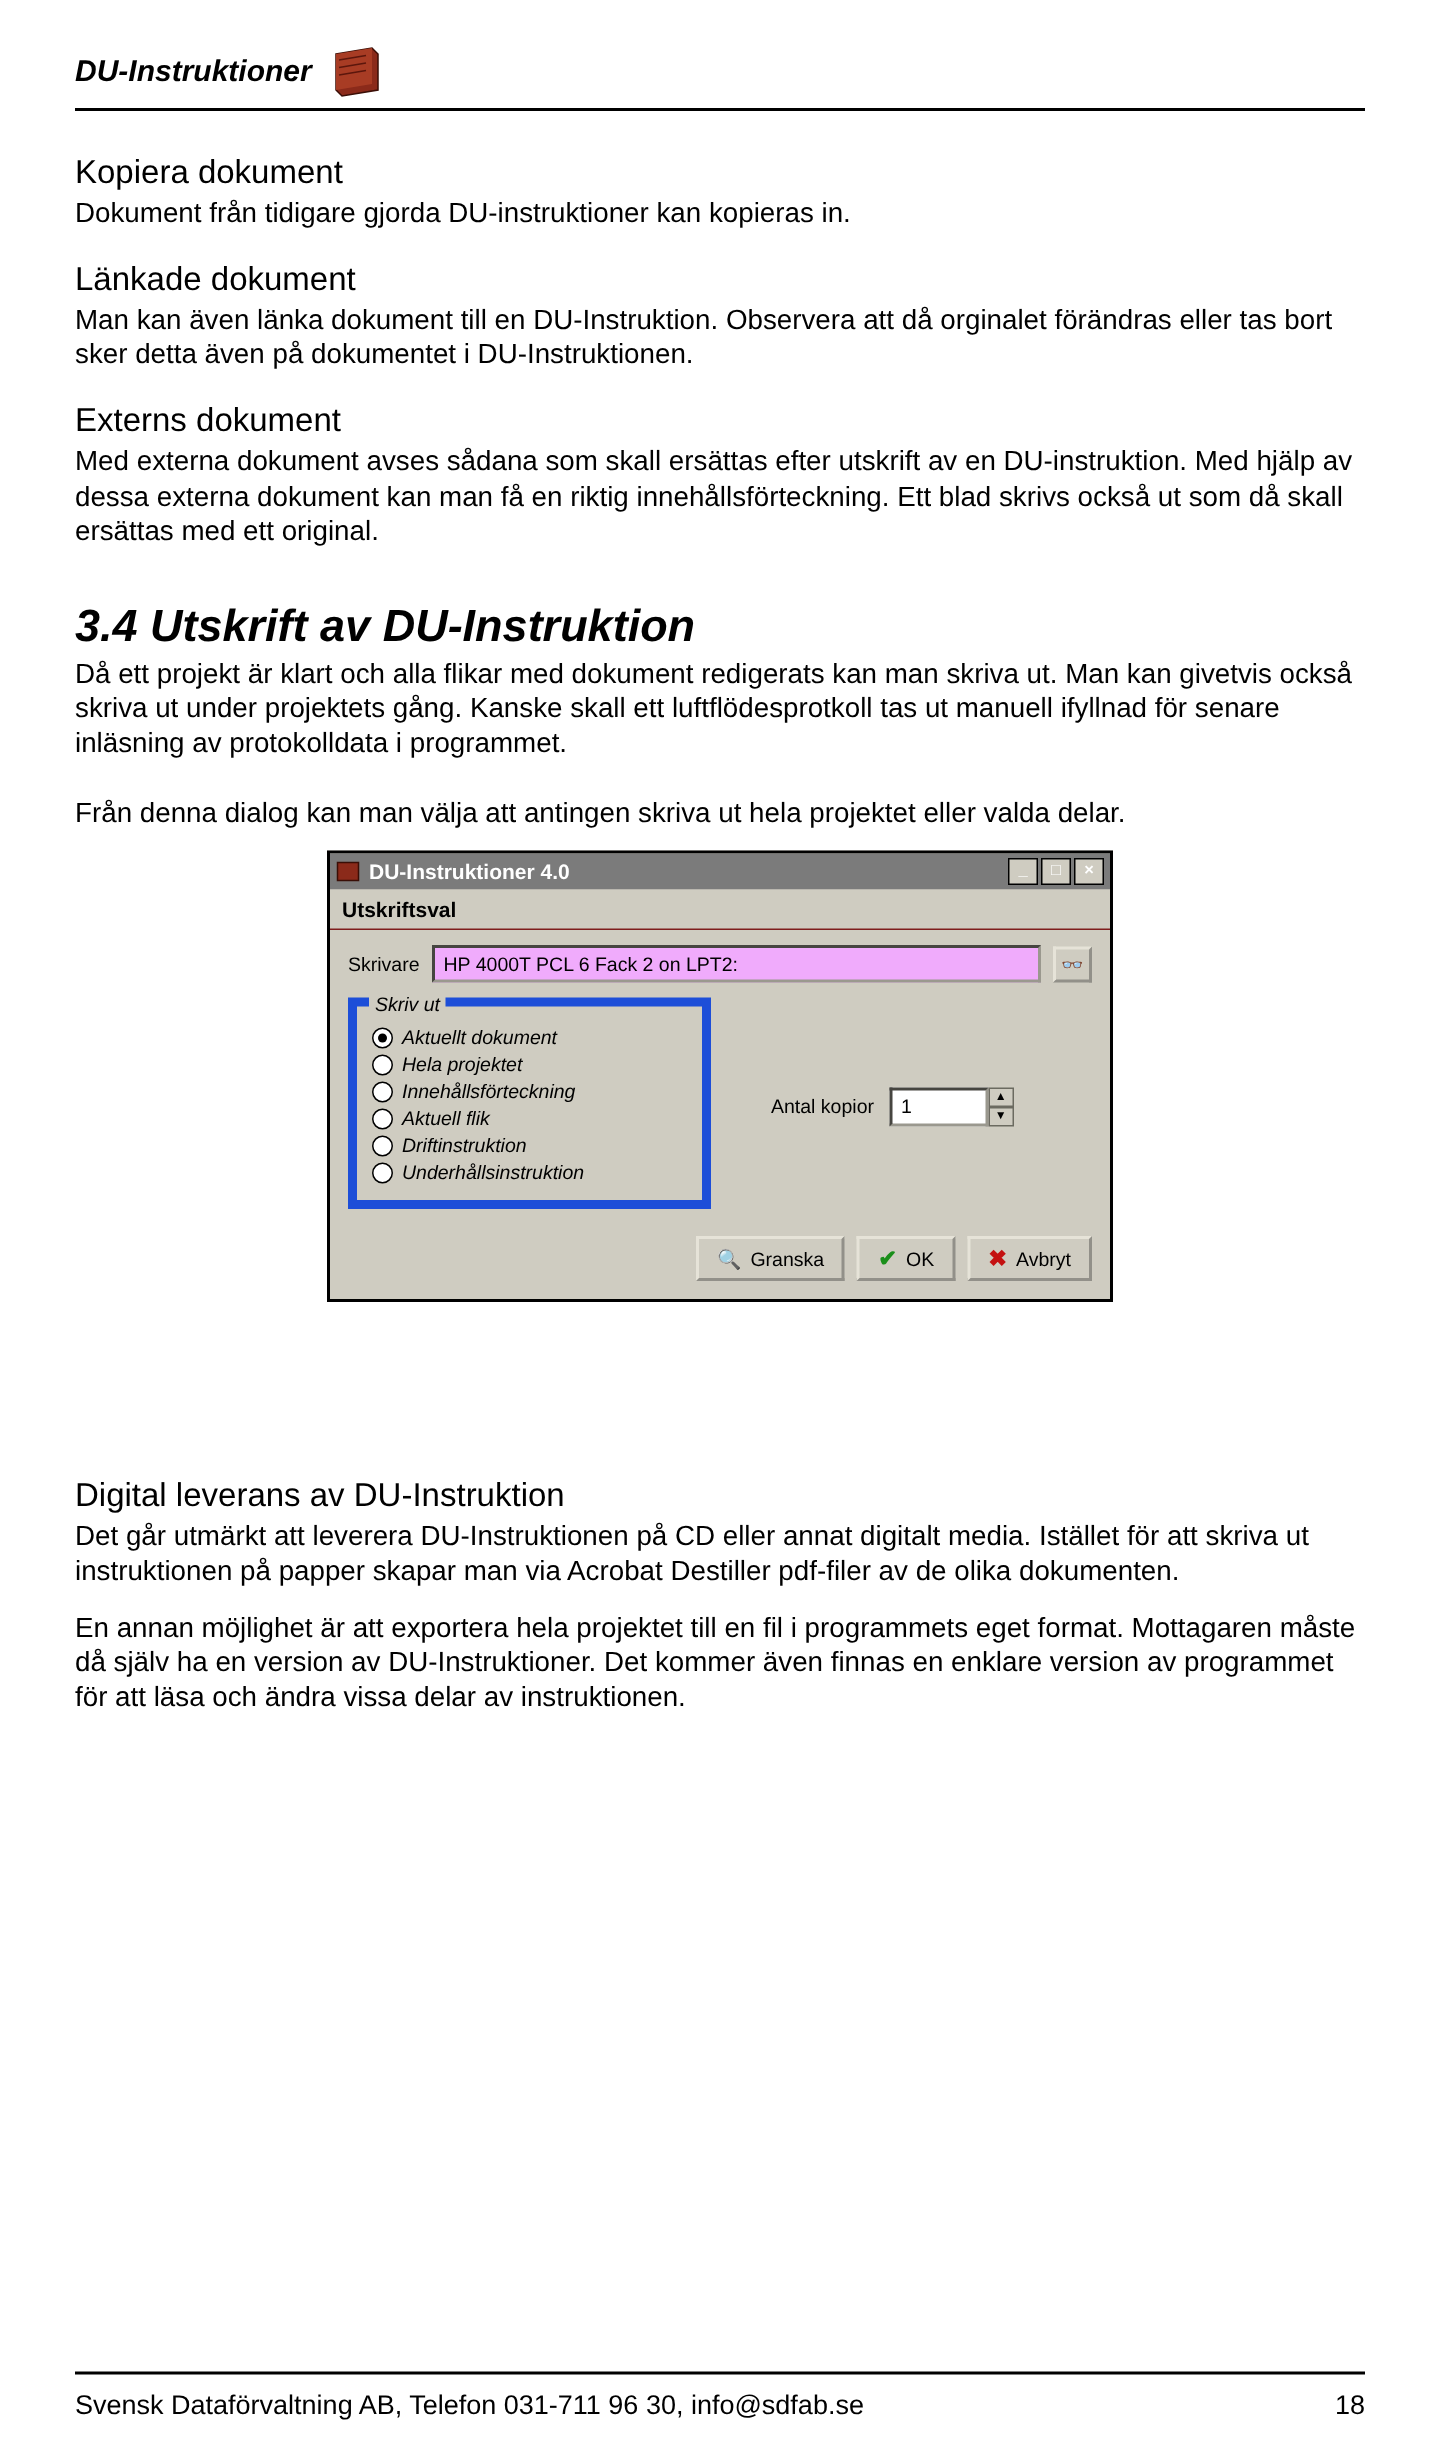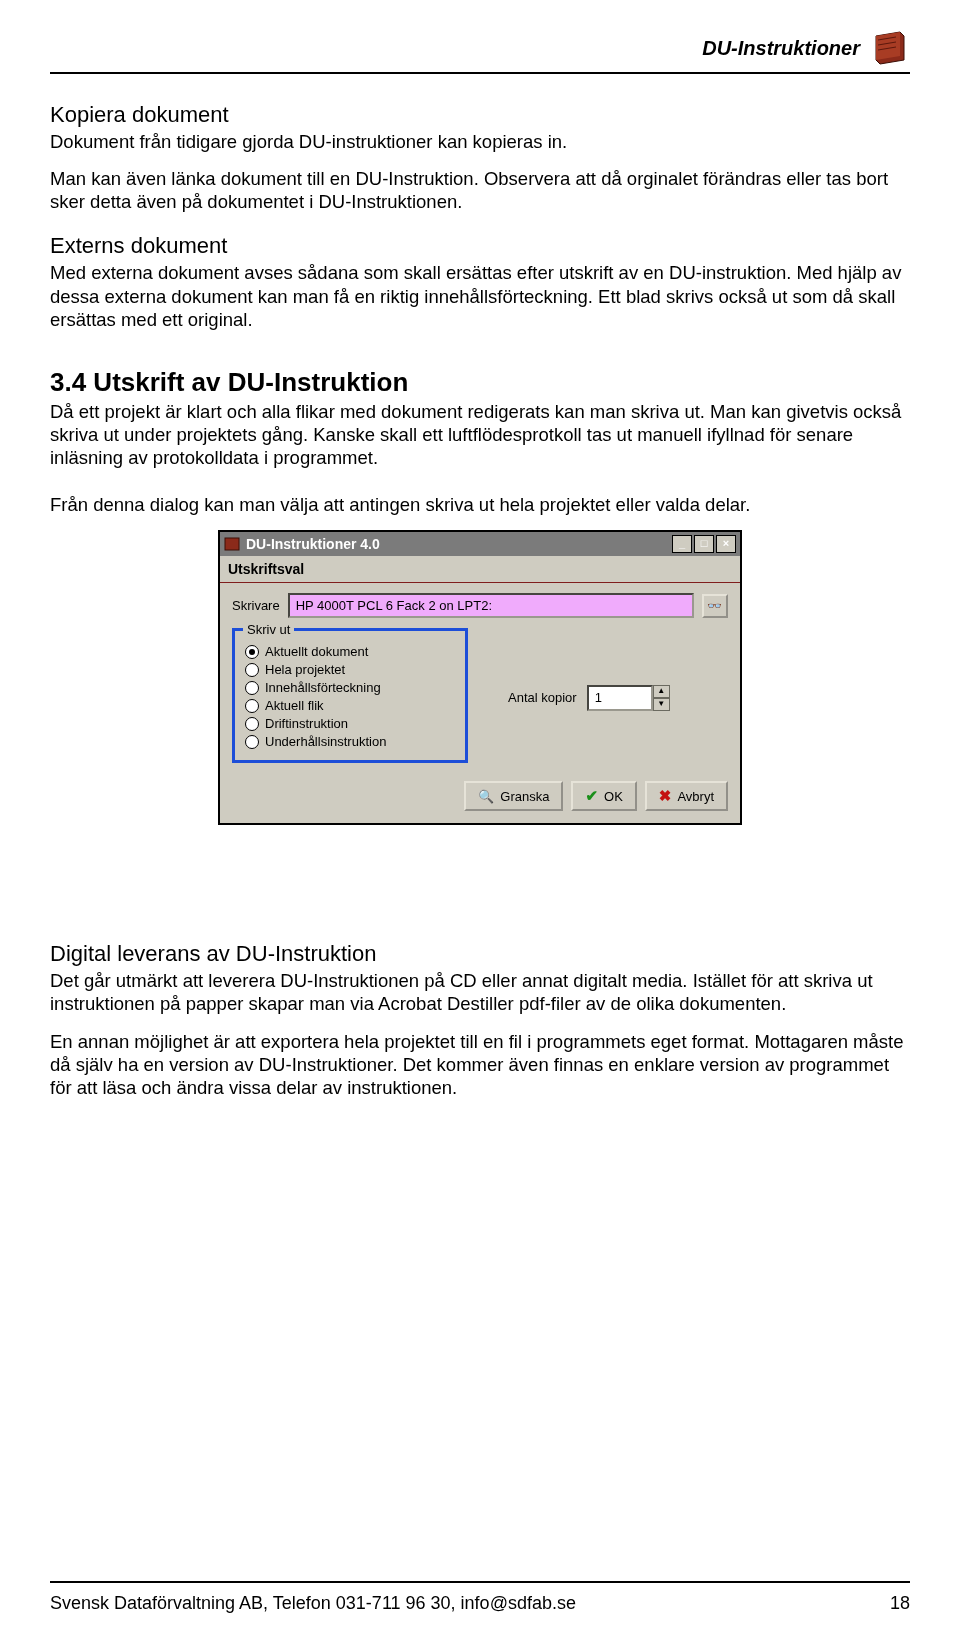--- a/index.html
+++ b/index.html
@@ -12,21 +12,21 @@
   }
   .page {
     width: 960px;
     height: 1642px;
     padding: 30px 50px 0 50px;
     box-sizing: border-box;
     position: relative;
   }
   .header-row {
     display: flex;
-    justify-content: flex-end;
+    justify-content: flex-start;
     align-items: center;
     border-bottom: 2px solid #000;
     padding-bottom: 6px;
     margin-bottom: 28px;
   }
   .header-title {
     font-weight: bold;
     font-style: italic;
     font-size: 20px;
     margin-right: 10px;
@@ -35,21 +35,22 @@
     width: 40px;
     height: 36px;
   }
   h2.section-title {
     font-size: 22px;
     font-weight: normal;
     margin: 20px 0 2px 0;
   }
   h2.section-title.bold-italic {
     font-weight: bold;
-    font-size: 26px;
+    font-style: italic;
+    font-size: 30px;
     margin-top: 36px;
   }
   p {
     font-size: 18.5px;
     line-height: 1.25;
     margin: 2px 0 14px 0;
   }
   .dialog-wrap {
     display: flex;
     justify-content: center;
@@ -102,24 +103,25 @@
     padding:3px 6px;
     font-size:13px;
     font-family:inherit;
   }
   .binocular {
     width:22px; height:20px; border:2px outset #e6e3d8; background:#cfccc1;
     display:flex; align-items:center; justify-content:center; font-size:12px;
   }
   .row-2col { display:flex; gap:40px; }
   .groupbox {
-    border:3px solid #1d4ed8;
+    border:6px solid #1d4ed8;
     padding:10px 10px 8px 10px;
     position:relative;
     width:210px;
+    font-style:italic;
   }
   .groupbox-legend {
     position:absolute; top:-9px; left:8px;
     background:#cfccc1; padding:0 4px;
     font-size:13px;
   }
   .radio-row { display:flex; align-items:center; gap:6px; margin:3px 0; font-size:13px;}
   .radio {
     width:12px; height:12px; border:1px solid #000; border-radius:50%;
     background:#fff; display:inline-flex; align-items:center; justify-content:center;
@@ -170,20 +172,21 @@
     <svg class="book-icon" viewBox="0 0 40 36">
       <path d="M6 6 L30 2 L34 6 L34 30 L10 34 L6 30 Z" fill="#8b2a1a" stroke="#3a0e06" stroke-width="1"></path>
       <path d="M6 6 L30 2 L30 26 L6 30 Z" fill="#a83c24"></path>
       <path d="M8 10 L26 7 M8 15 L26 12 M8 20 L26 17" stroke="#5c170c" stroke-width="1"></path>
     </svg>
   </div>
 
   <h2 class="section-title">Kopiera dokument</h2>
   <p>Dokument från tidigare gjorda DU-instruktioner kan kopieras in.</p>
 
+  <h2 class="section-title">Länkade dokument</h2>
   <p>Man kan även länka dokument till en DU-Instruktion. Observera att då orginalet förändras eller tas bort sker detta även på dokumentet i DU-Instruktionen.</p>
 
   <h2 class="section-title">Externs dokument</h2>
   <p>Med externa dokument avses sådana som skall ersättas efter utskrift av en DU-instruktion. Med hjälp av dessa externa dokument kan man få en riktig innehållsförteckning. Ett blad skrivs också ut som då skall ersättas med ett original.</p>
 
   <h2 class="section-title bold-italic">3.4 Utskrift av DU-Instruktion</h2>
   <p>Då ett projekt är klart och alla flikar med dokument redigerats kan man skriva ut. Man kan givetvis också skriva ut under projektets gång. Kanske skall ett luftflödesprotkoll tas ut manuell ifyllnad för senare inläsning av protokolldata i programmet.</p>
   <p style="margin-top:24px;">Från denna dialog kan man välja att antingen skriva ut hela projektet eller valda delar.</p>
 
   <div class="dialog-wrap">

